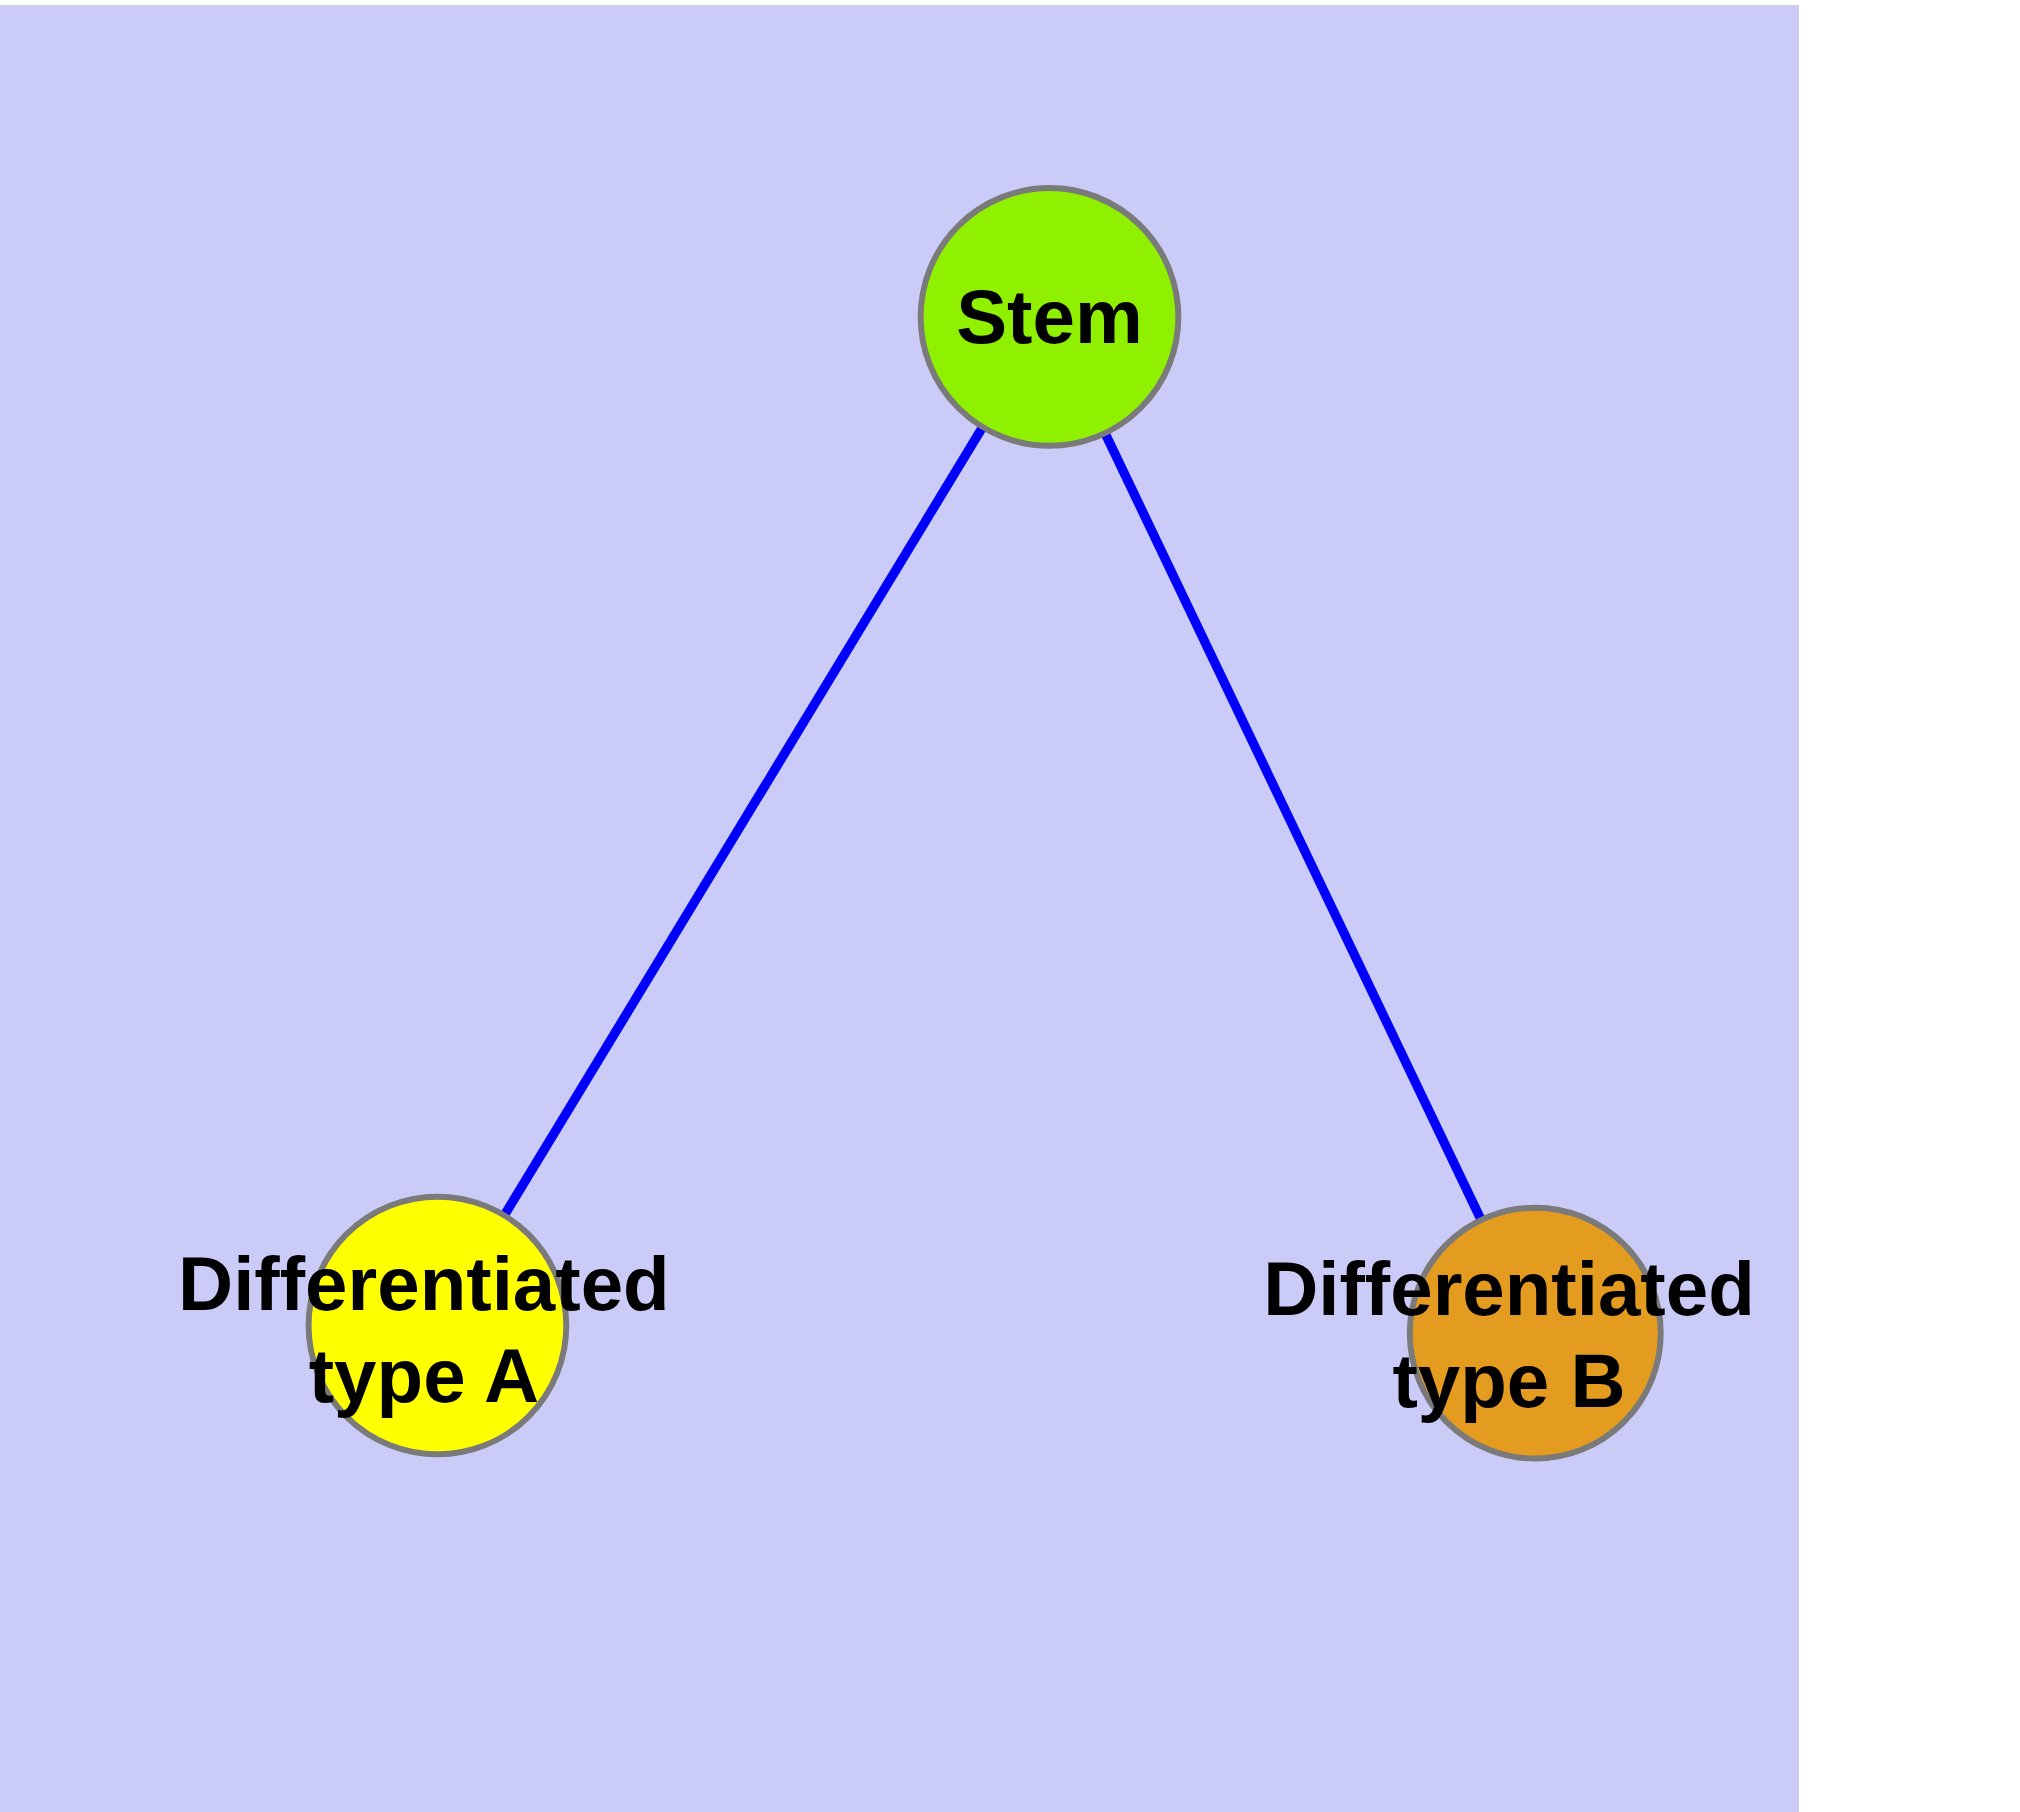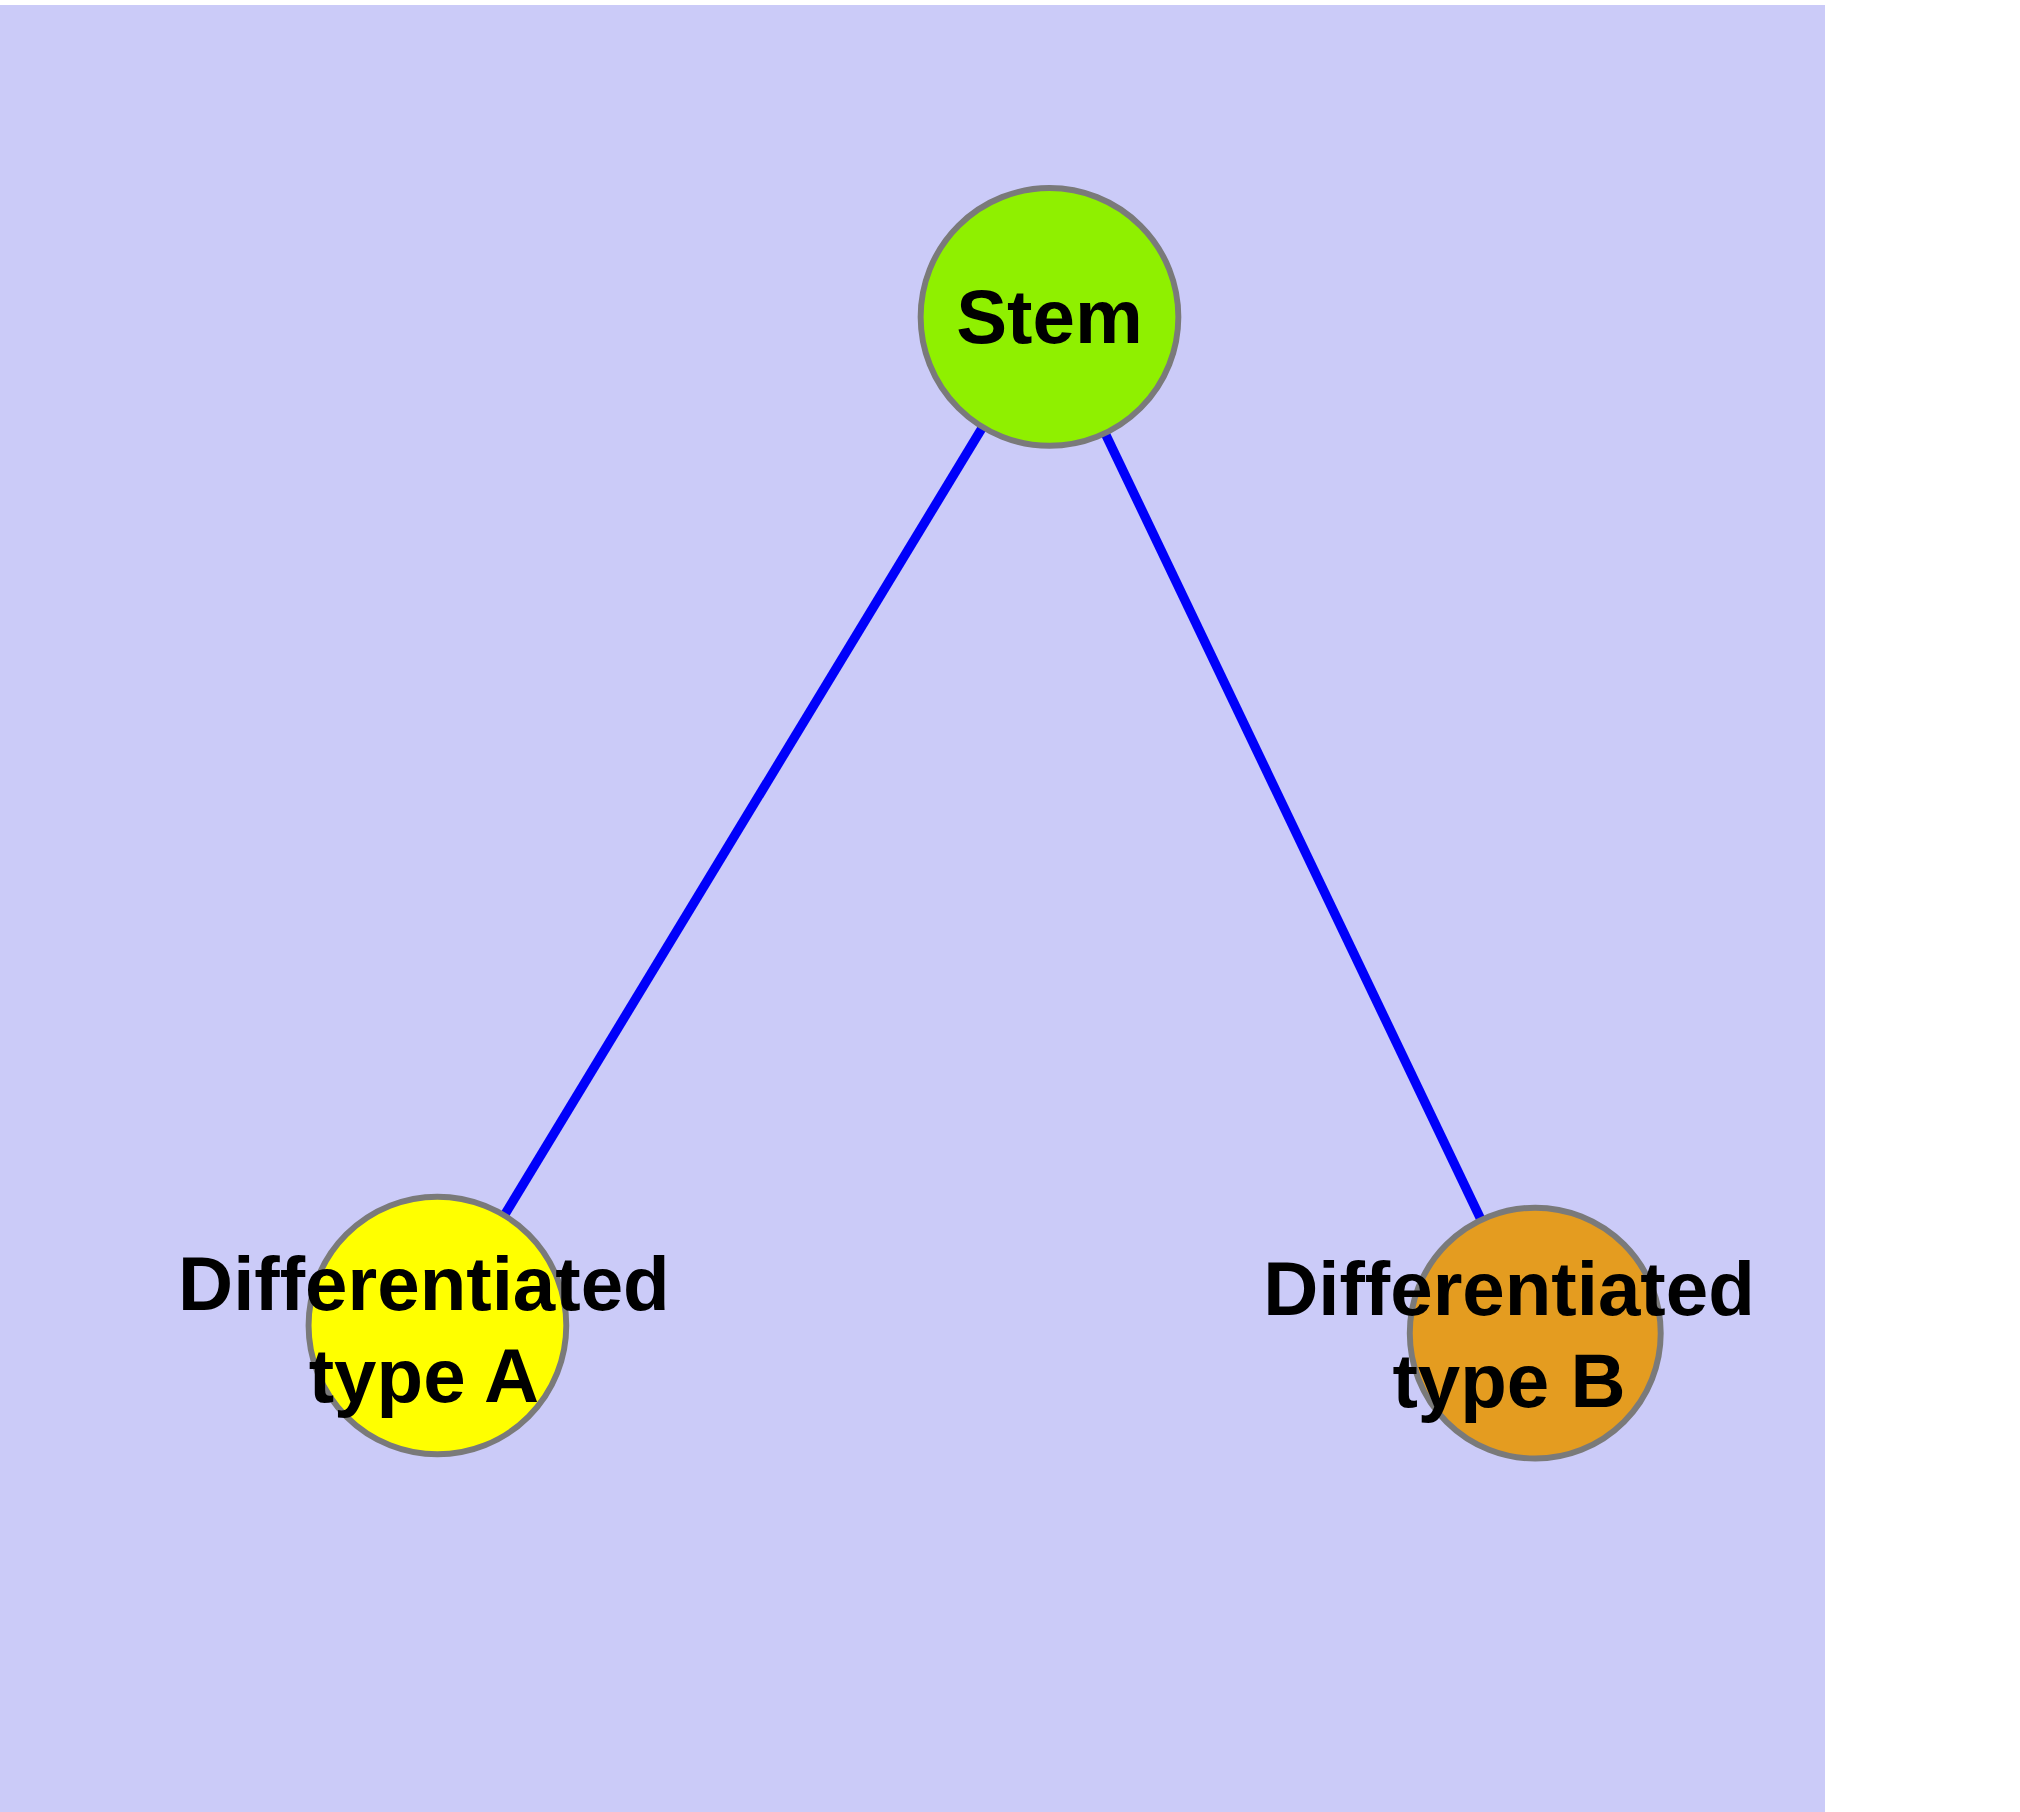--- a/index.html
+++ b/index.html
@@ -9,21 +9,20 @@
     height: 1812px;
     background: #ffffff;
     font-family: "Liberation Sans", sans-serif;
   }
   .page {
     position: relative;
     width: 1801px;
     height: 1812px;
     background: #86efac;
     overflow: hidden;
-    padding-left: 26px;
   }
   .top-border {
     position: absolute;
     top: 0; left: 0;
     width: 100%;
     height: 5.1px;
     background: #ffffff;
     z-index: 2;
   }
   .right-border {

